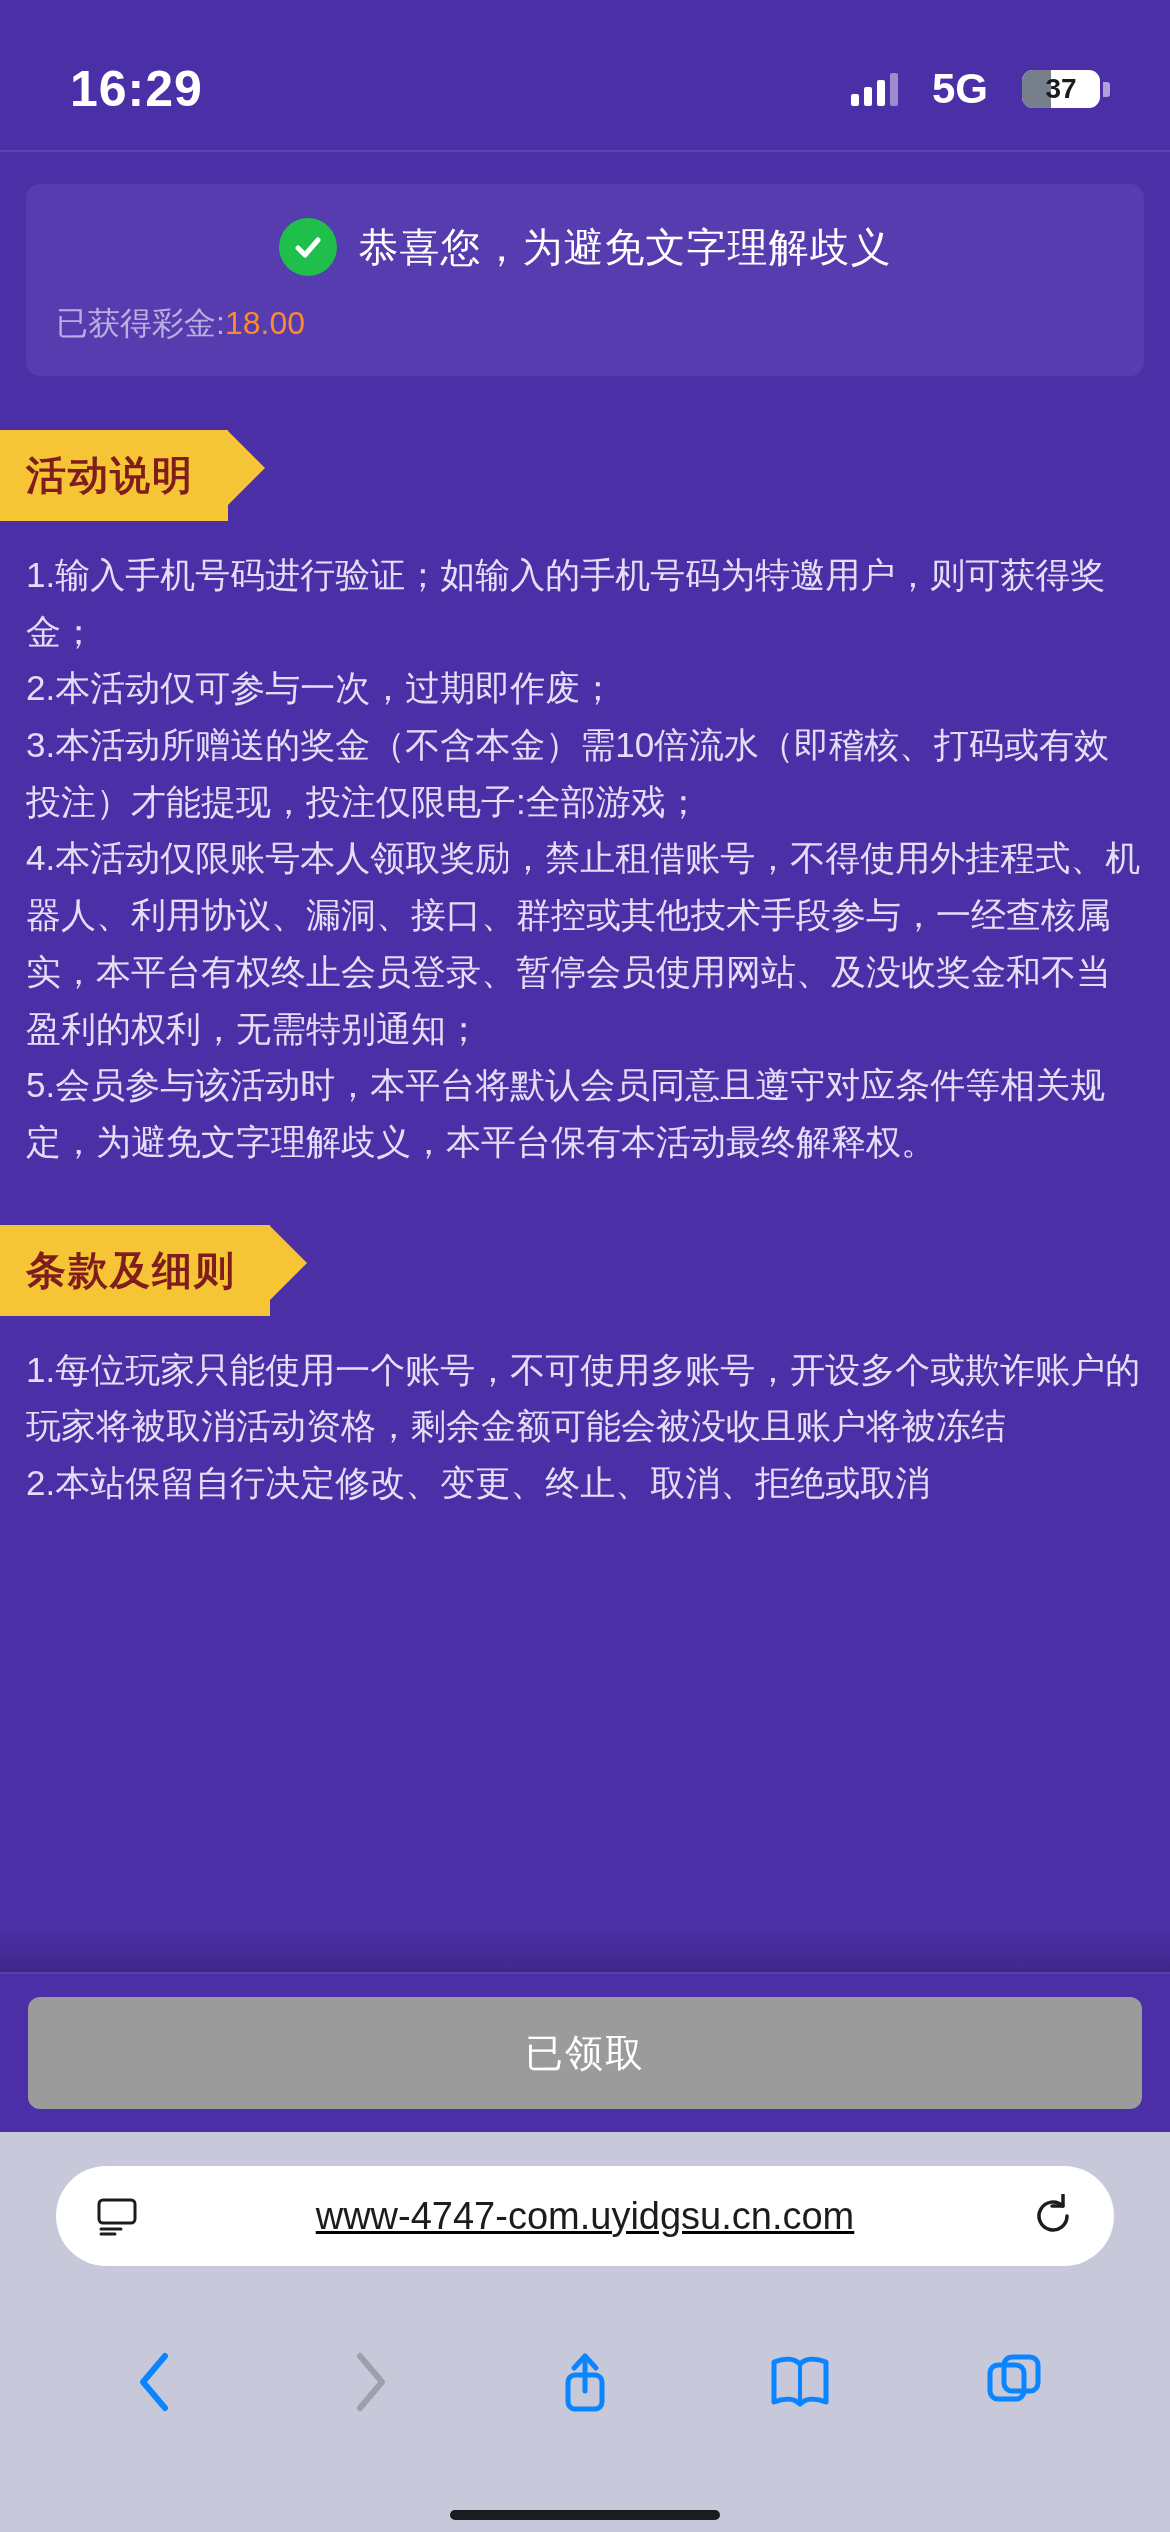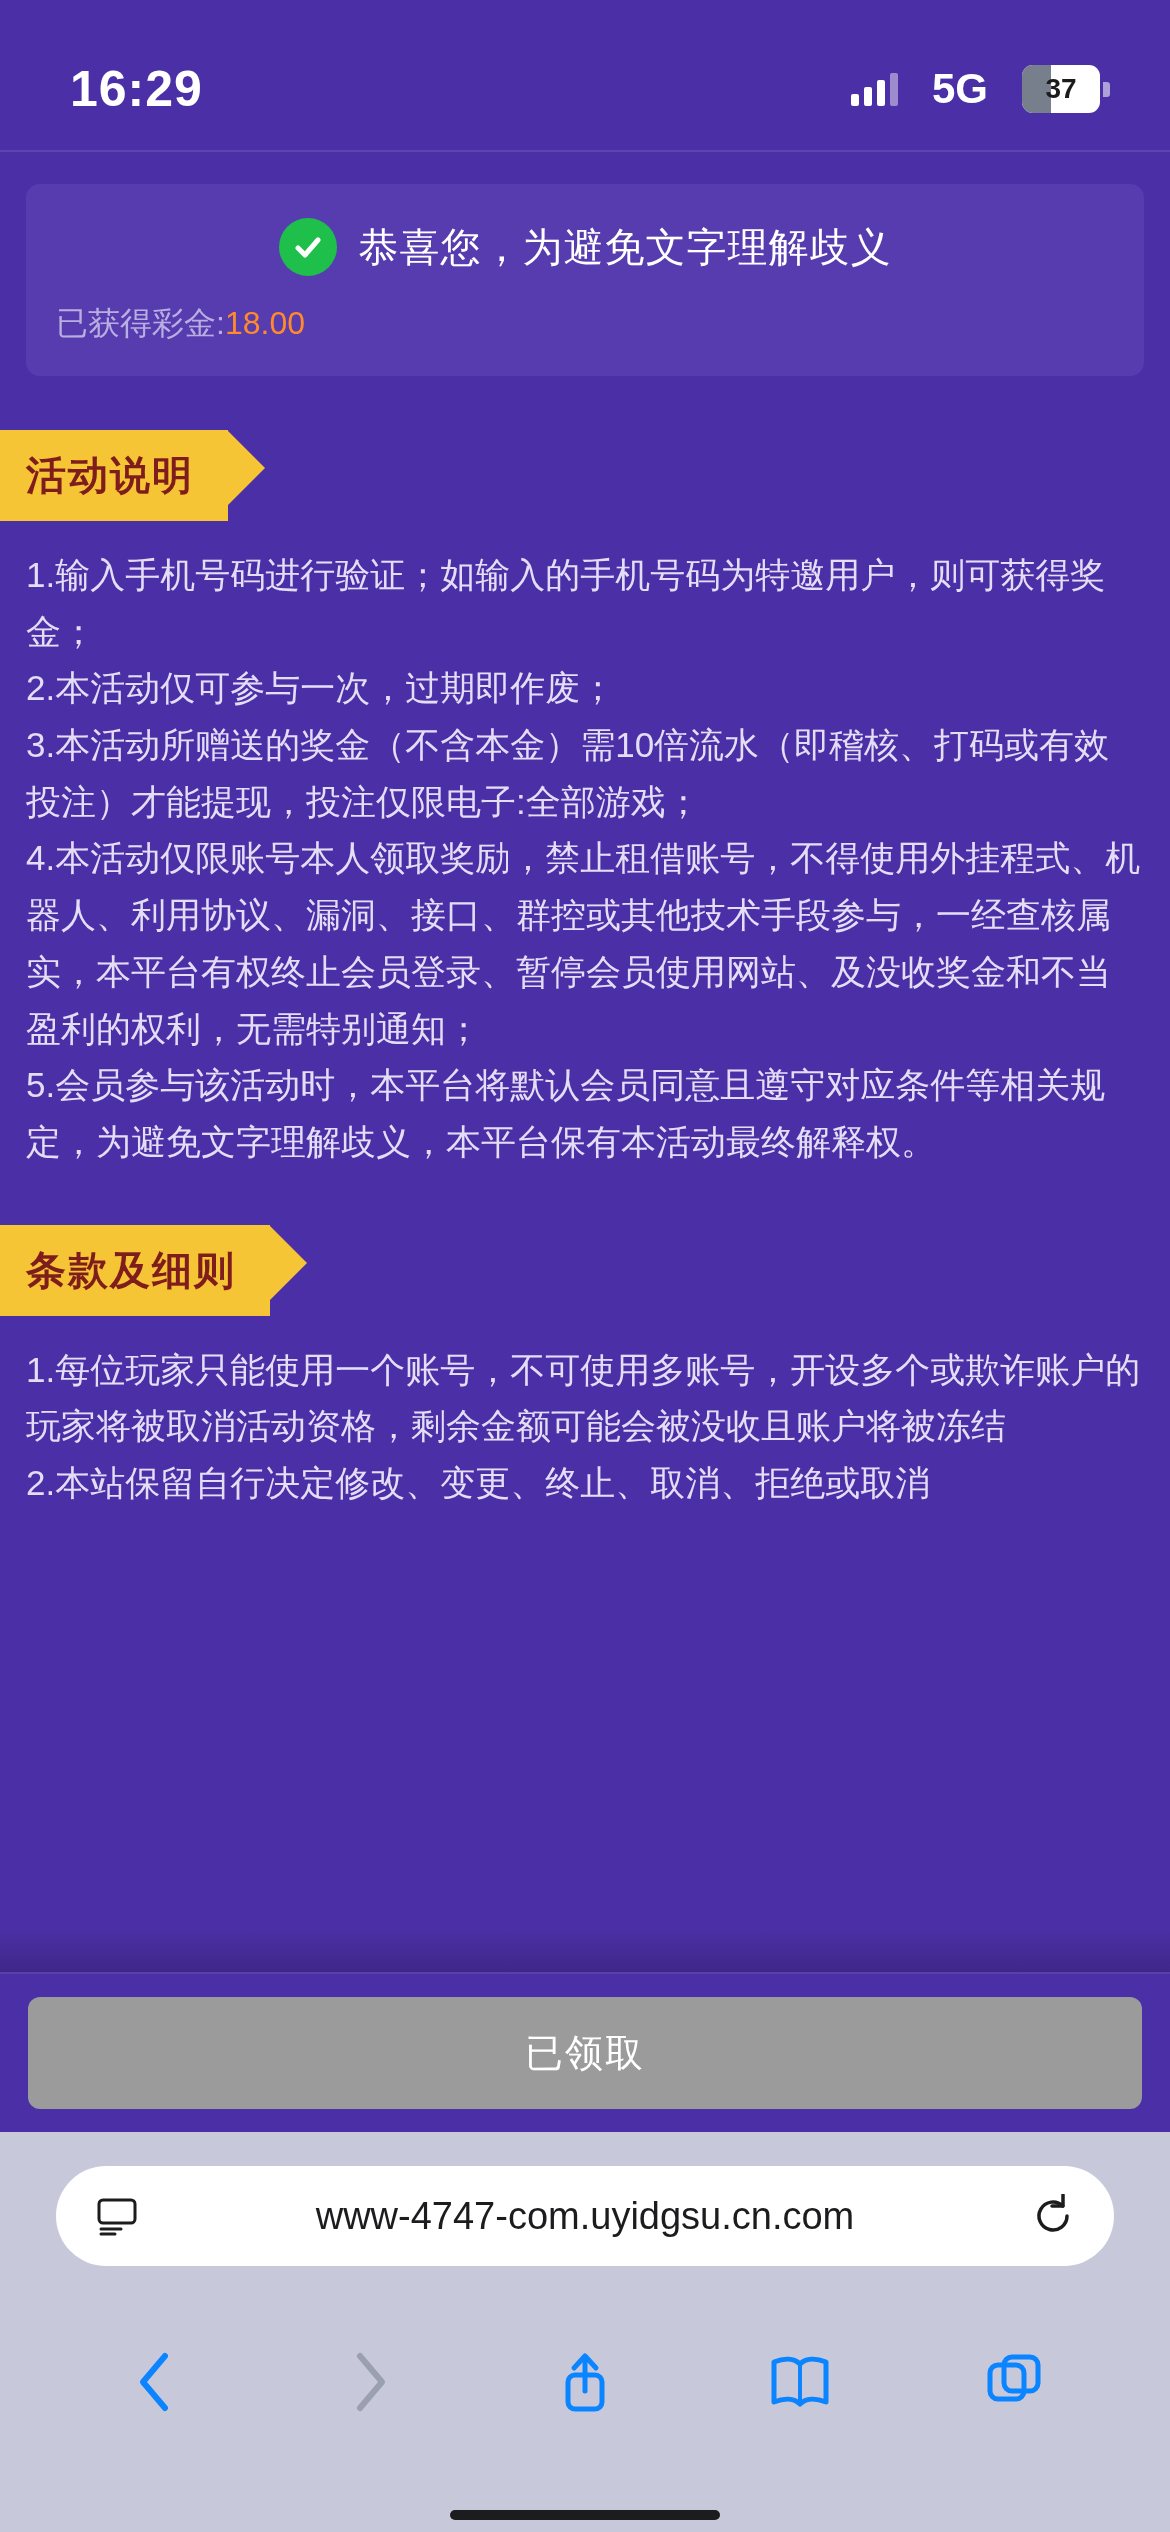--- a/index.html
+++ b/index.html
@@ -55,21 +55,21 @@
   .signal i:nth-child(2) { height: 19px; }
   .signal i:nth-child(3) { height: 26px; }
   .signal i:nth-child(4) { height: 33px; background: rgba(255,255,255,0.45); }
   .net-label {
     font-size: 42px;
     font-weight: 600;
   }
   .battery {
     position: relative;
     width: 78px;
-    height: 48px;
+    height: 38px;
     border-radius: 11px;
     background: #ffffff;
     display: flex;
     align-items: center;
     overflow: hidden;
   }
   .battery .fill {
     position: absolute;
     left: 0; top: 0; bottom: 0;
     width: 37%;
@@ -235,20 +235,21 @@
   }
 
   
   .browser {
     flex: 0 0 400px;
     background: #c7c8da;
     display: flex;
     flex-direction: column;
     justify-content: space-between;
     padding-top: 34px;
+    text-decoration: underline;
   }
   .urlbar {
     margin: 0 56px;
     height: 100px;
     background: #ffffff;
     border-radius: 50px;
     display: flex;
     align-items: center;
     justify-content: space-between;
     padding: 0 34px;

